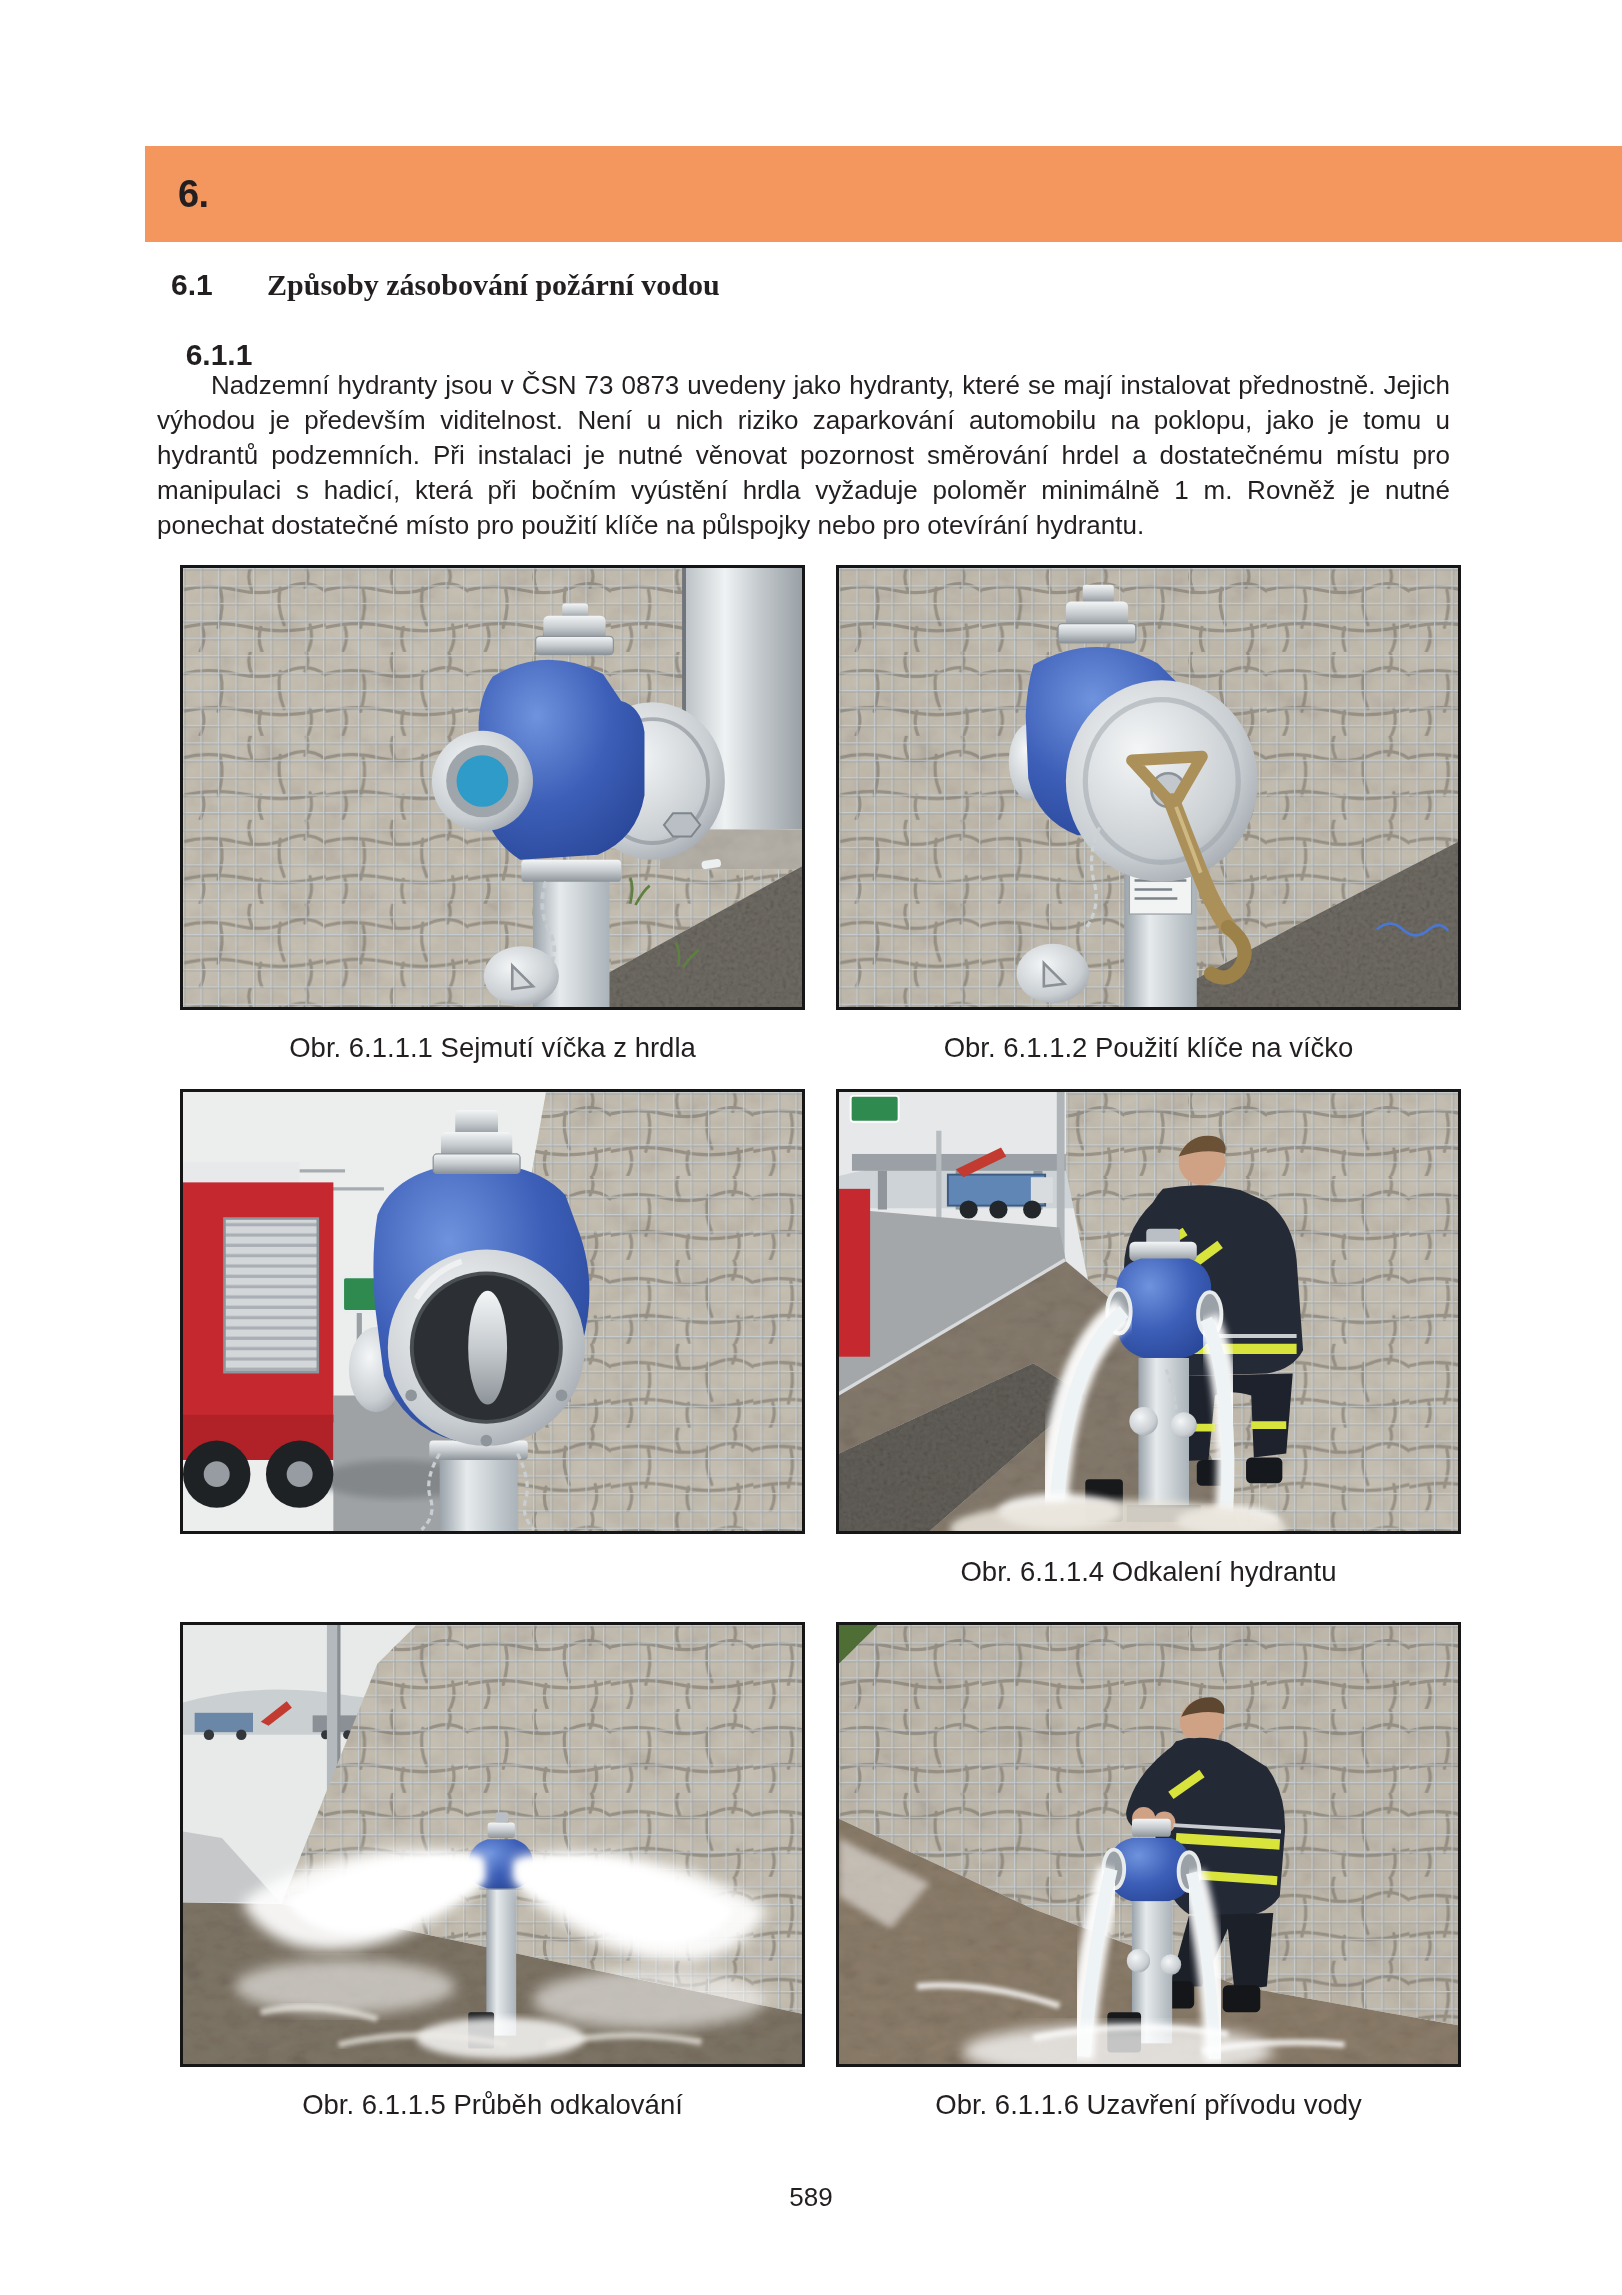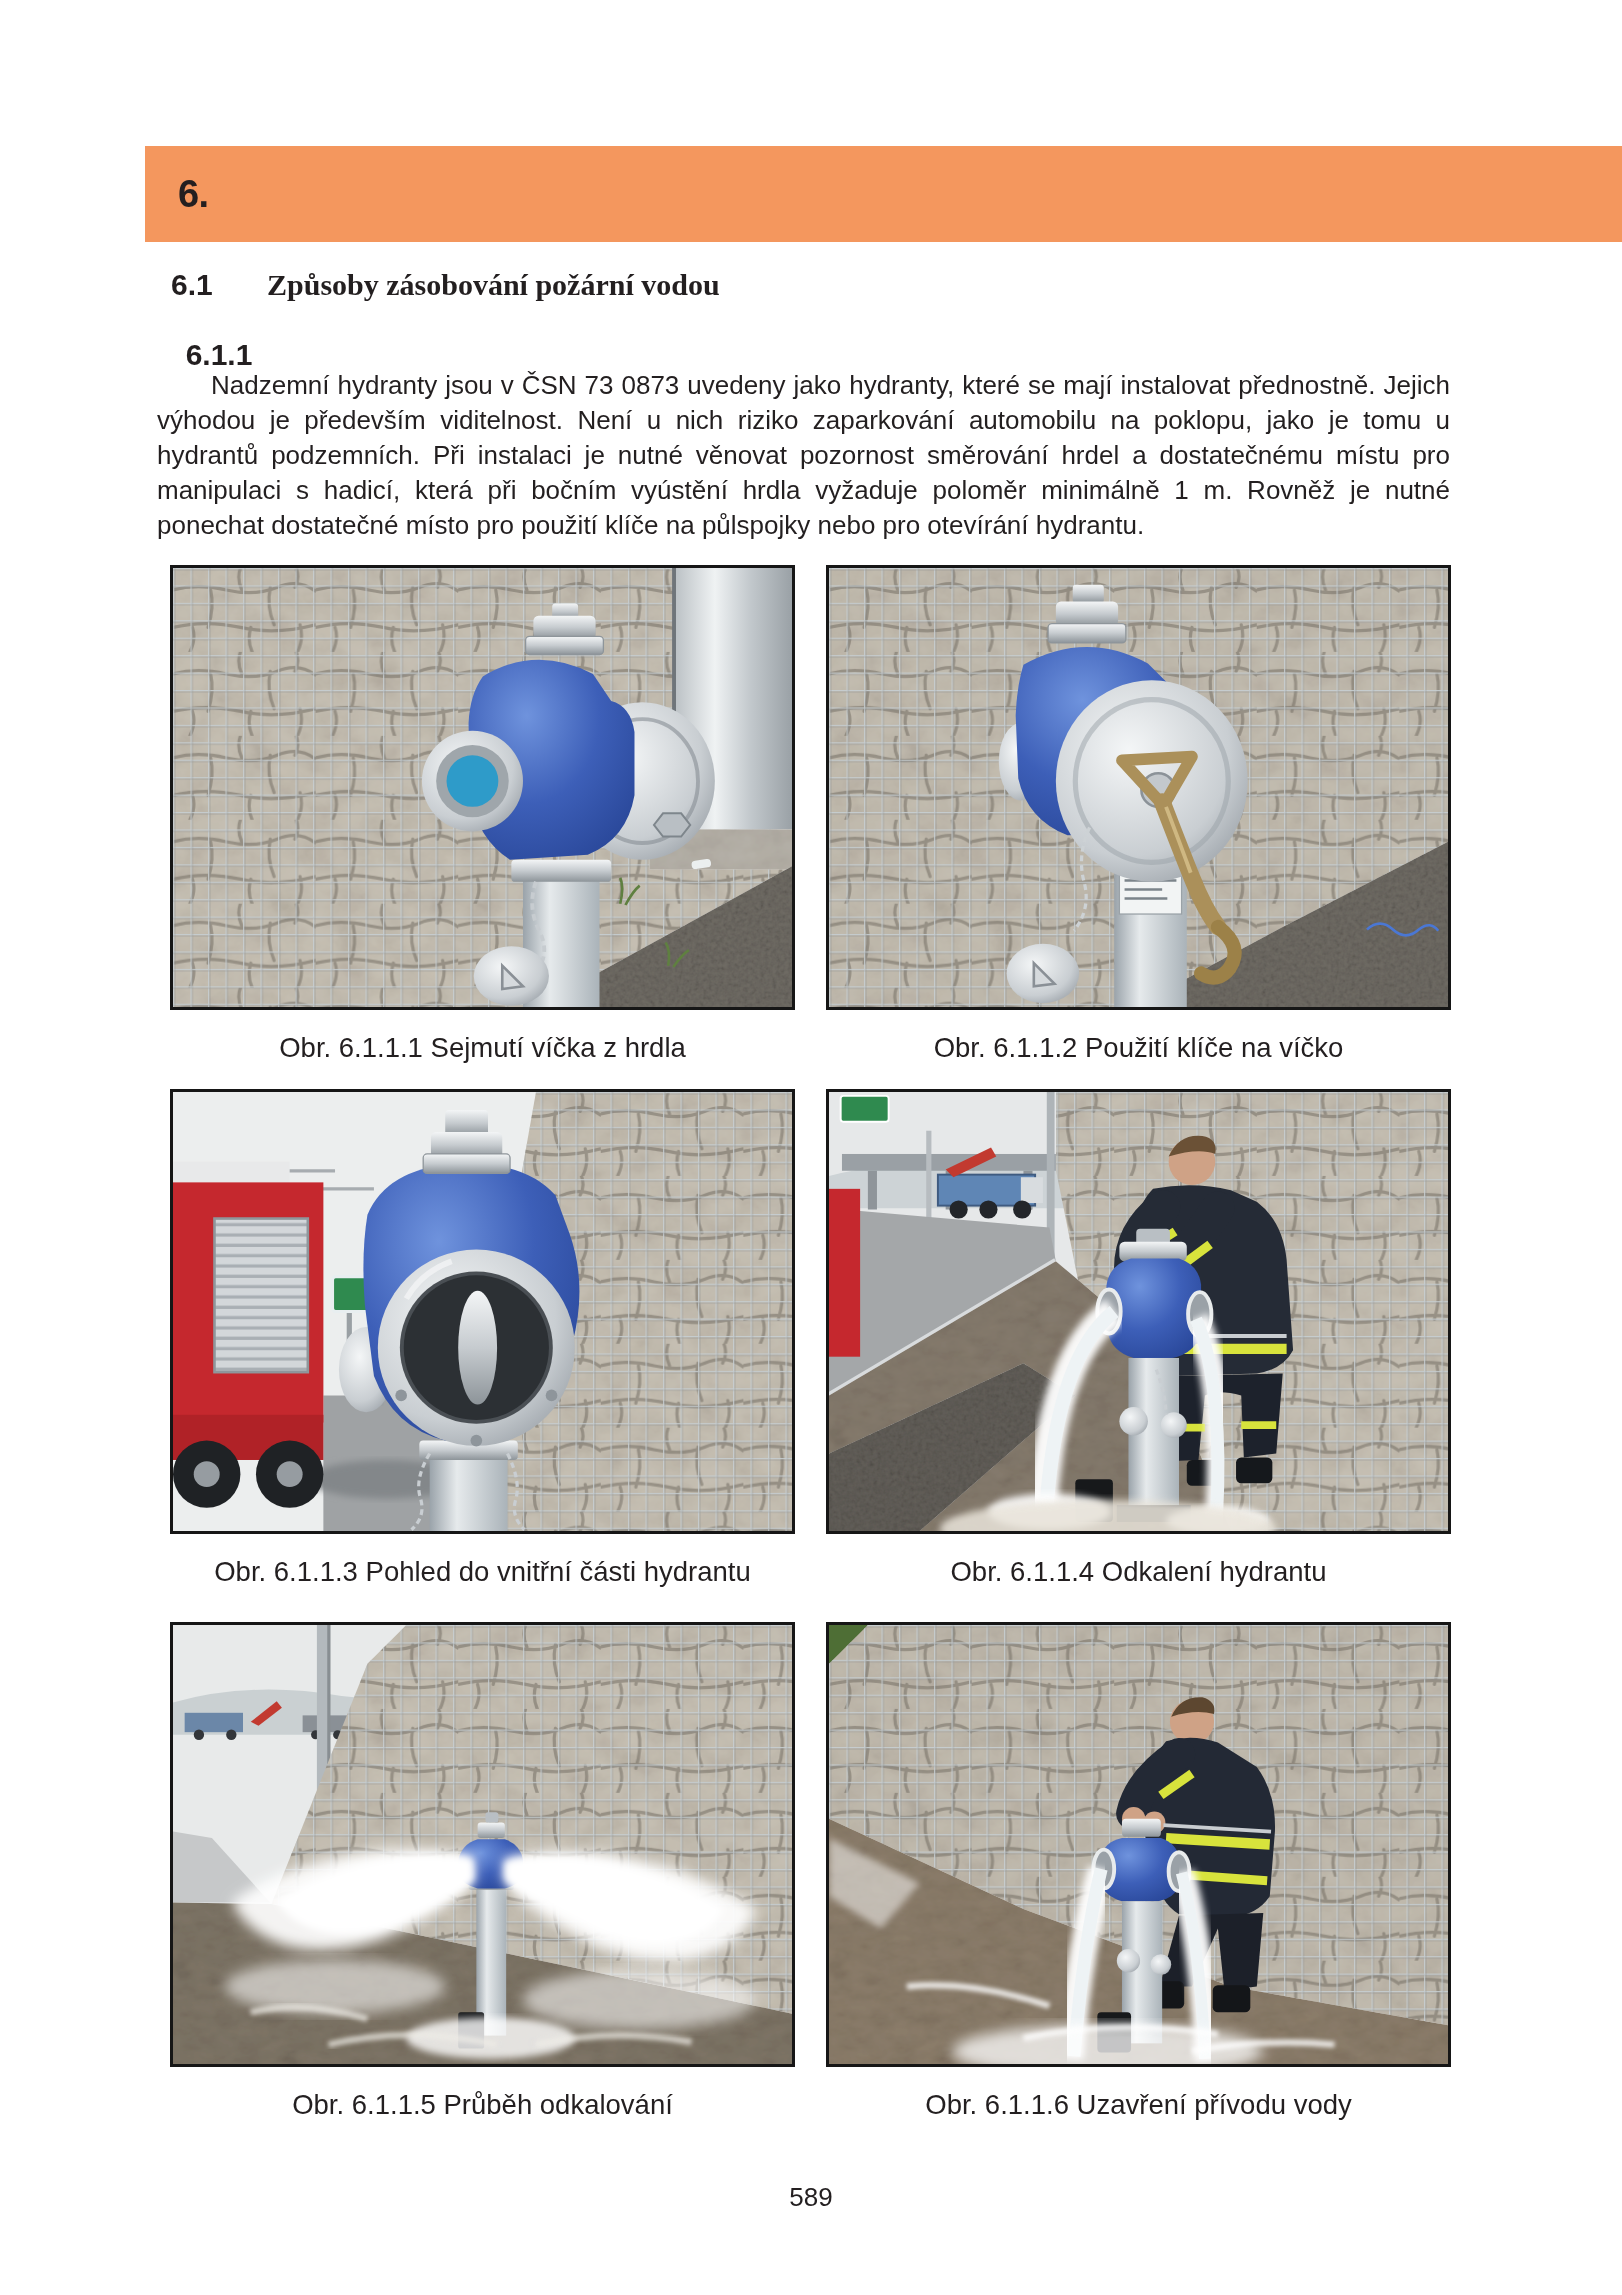--- a/index.html
+++ b/index.html
@@ -18,21 +18,21 @@
   .h2row,.h3row{ position:absolute; left:171px; display:flex; }
   .h2row{ top:268px; }
   .h3row{ top:338px;text-align:center; }
   .hnum{ font-weight:bold; font-size:30px; width:96px; }
   .htitle{ font-weight:bold; font-size:30px;font-family:Liberation Serif, serif; }
   .bodytext{
     position:absolute; left:157px; top:368px; width:1293px; margin:0;
     font-size:26px; line-height:35px; text-align:justify; text-indent:54px;
   }
   .grid{
-    position:absolute; left:170px; top:565px; width:1281px;
+    position:absolute; left:180px; top:565px; width:1281px;
     display:grid; grid-template-columns:625px 625px; column-gap:31px;
   }
   figure{ margin:0; }
   .photo{
     width:625px; height:445px; box-sizing:border-box;
     border:3.3px solid #161616; background:#cfcac0;
   }
   .photo svg{ display:block; width:100%; height:100%; }
   figcaption{
     margin-top:22px; text-align:center; font-size:27.5px; line-height:31px;
@@ -287,21 +287,20 @@
             <circle cx="468" cy="396" r="118" fill="#4a4f54"></circle>
             <circle cx="468" cy="396" r="112" fill="#2c3034"></circle>
             <ellipse cx="470" cy="396" rx="30" ry="88" fill="url(#gSteel)"></ellipse>
             <path d="M360 320 A132 132 0 0 1 430 262" stroke="#f2f4f5" stroke-width="9" fill="none" opacity="0.8"></path>
             <circle cx="352" cy="470" r="9" fill="#8e959b"></circle>
               <circle cx="584" cy="470" r="9" fill="#8e959b"></circle>
               <circle cx="468" cy="540" r="9" fill="#8e959b"></circle>
           </g>
         </svg>
       </div>
-      <figcaption>Obr. 6.1.1.3 Pohled do vnitřní části hydrantu</figcaption>
     </figure>
 
     <figure class="f4">
       <div class="photo">
         <svg viewBox="0 0 955 680" preserveAspectRatio="none">
           <rect x="0" y="0" width="955" height="300" fill="#e6e8e9"></rect>
           <path d="M0 130 Q140 96 300 116 L430 128 L430 180 L0 180 Z" fill="#cdd3d6"></path>
           <rect x="20" y="96" width="330" height="26" fill="#9aa0a5"></rect>
           <rect x="60" y="122" width="14" height="60" fill="#8f959a"></rect>
             <rect x="180" y="122" width="14" height="60" fill="#8f959a"></rect>

